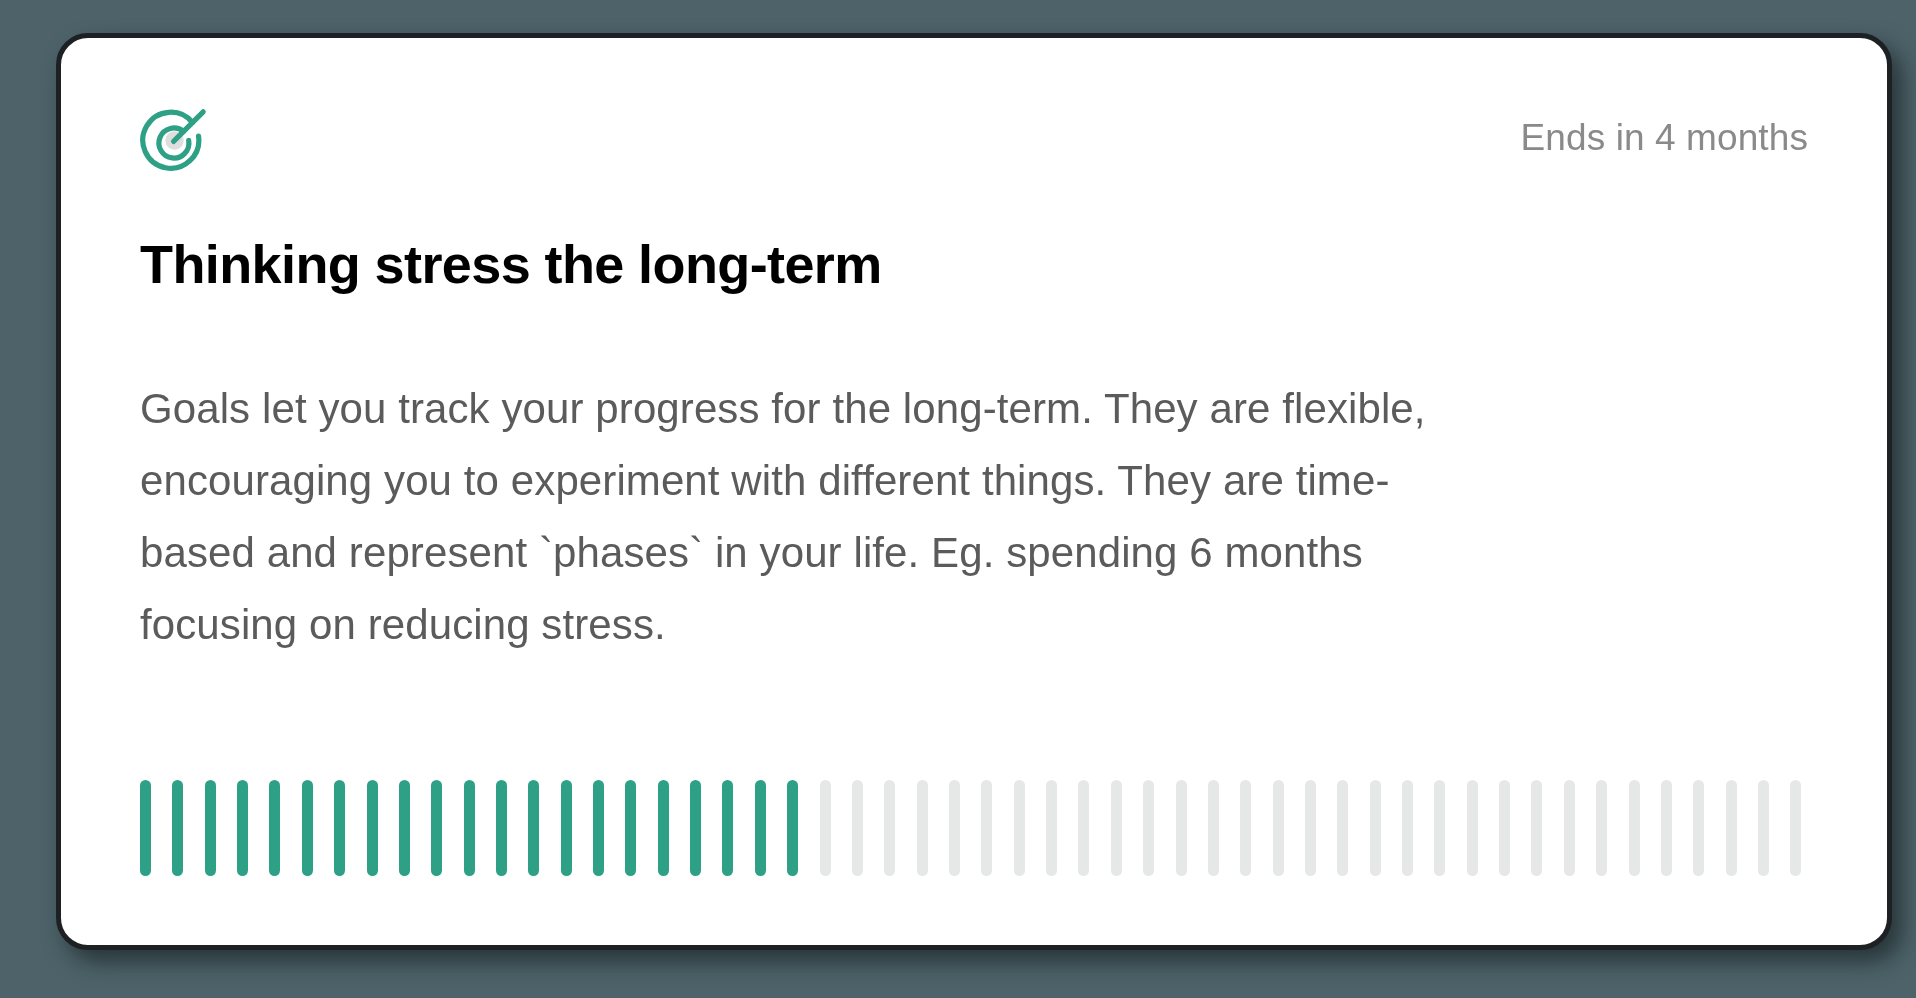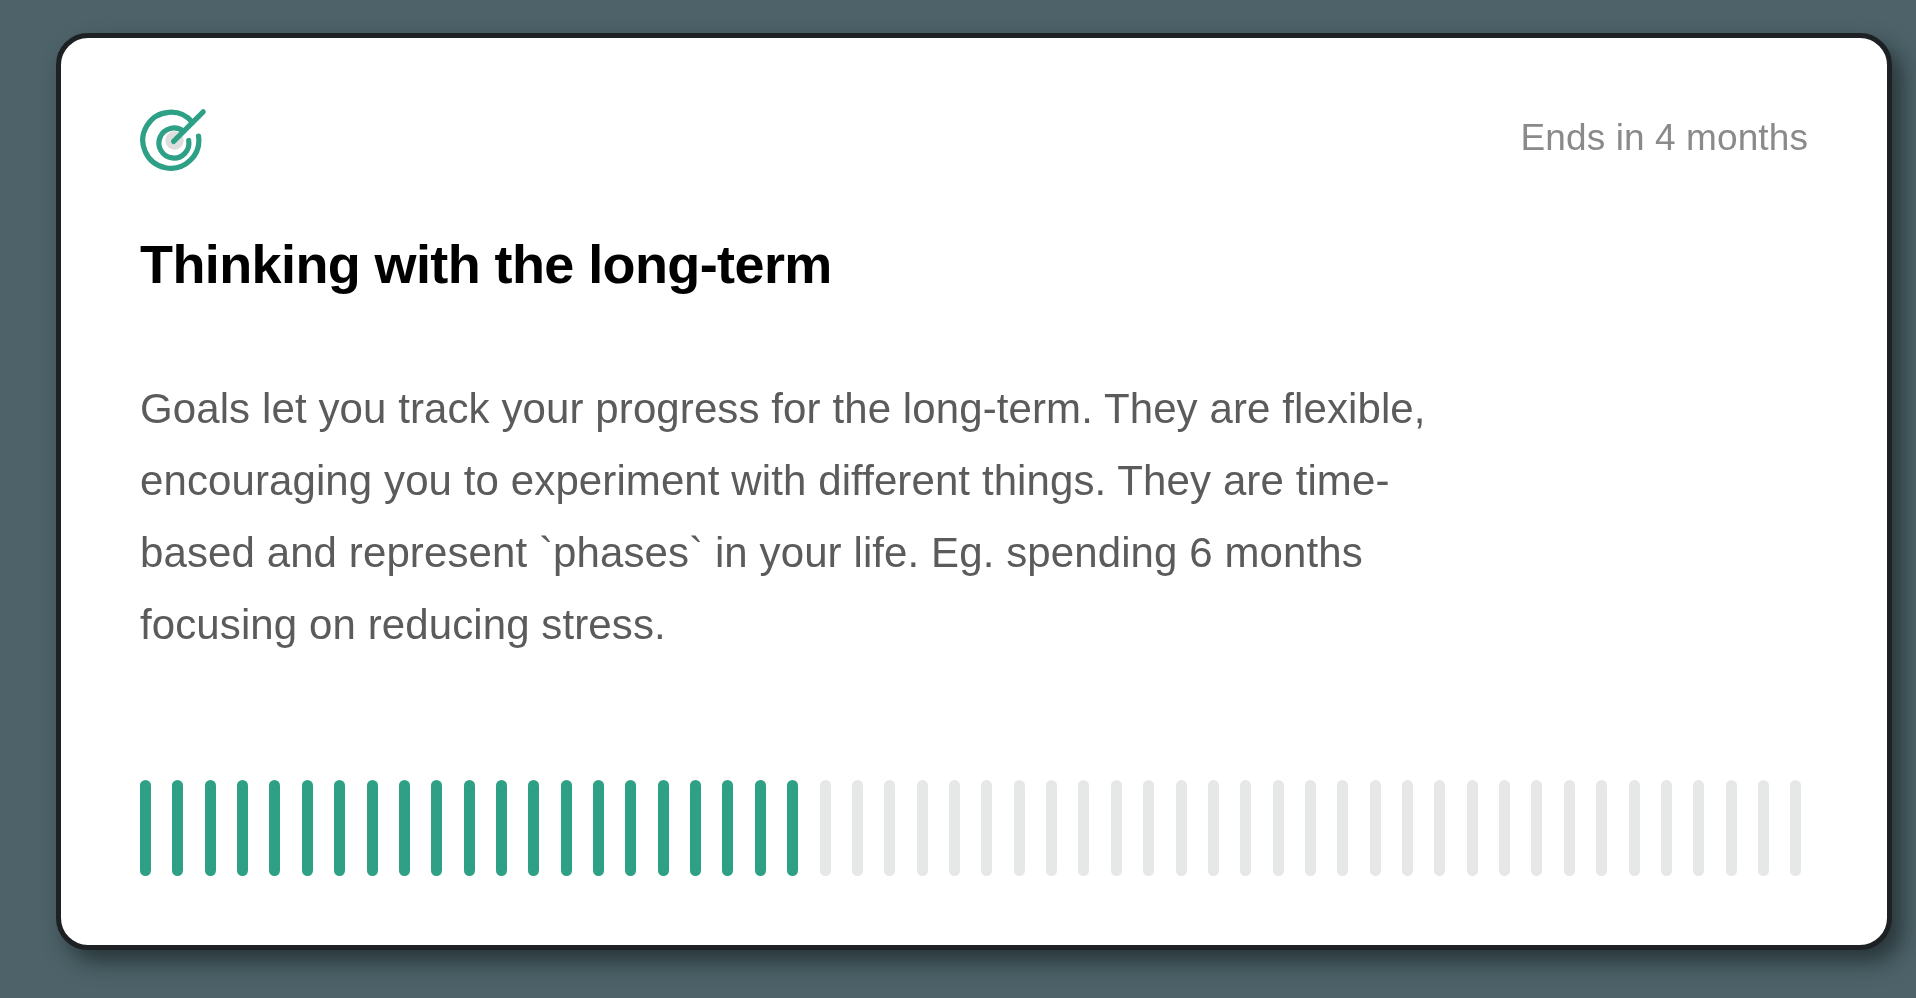--- a/index.html
+++ b/index.html
@@ -131,21 +131,21 @@
 
           <circle cx="34.5" cy="38.5" r="9.2" fill="#dedede"></circle>
 
           <line x1="33.6" y1="39.4" x2="63.2" y2="9.8" stroke="#2da085" stroke-width="5.2" stroke-linecap="round"></line>
         </svg>
       </span>
 
       <span class="ends-label">Ends in 4 months</span>
     </div>
 
-    <h1 class="card-title">Thinking with the long-term</h1>
+    <h1 class="card-title">Thinking stress the long-term</h1>
 
     <p class="card-body">Goals let you track your progress for the long-term.  They are flexible, encouraging you to experiment with different things. They are time-based and represent `phases` in your life. Eg. spending 6 months focusing on reducing stress.</p>
 
     <div class="progress-track" id="progress-track">
         <span class="seg filled" style="background: rgb(45, 160, 133);"></span>
         <span class="seg filled" style="background: rgb(45, 160, 133);"></span>
         <span class="seg filled" style="background: rgb(45, 160, 133);"></span>
         <span class="seg filled" style="background: rgb(45, 160, 133);"></span>
         <span class="seg filled" style="background: rgb(45, 160, 133);"></span>
         <span class="seg filled" style="background: rgb(45, 160, 133);"></span>

